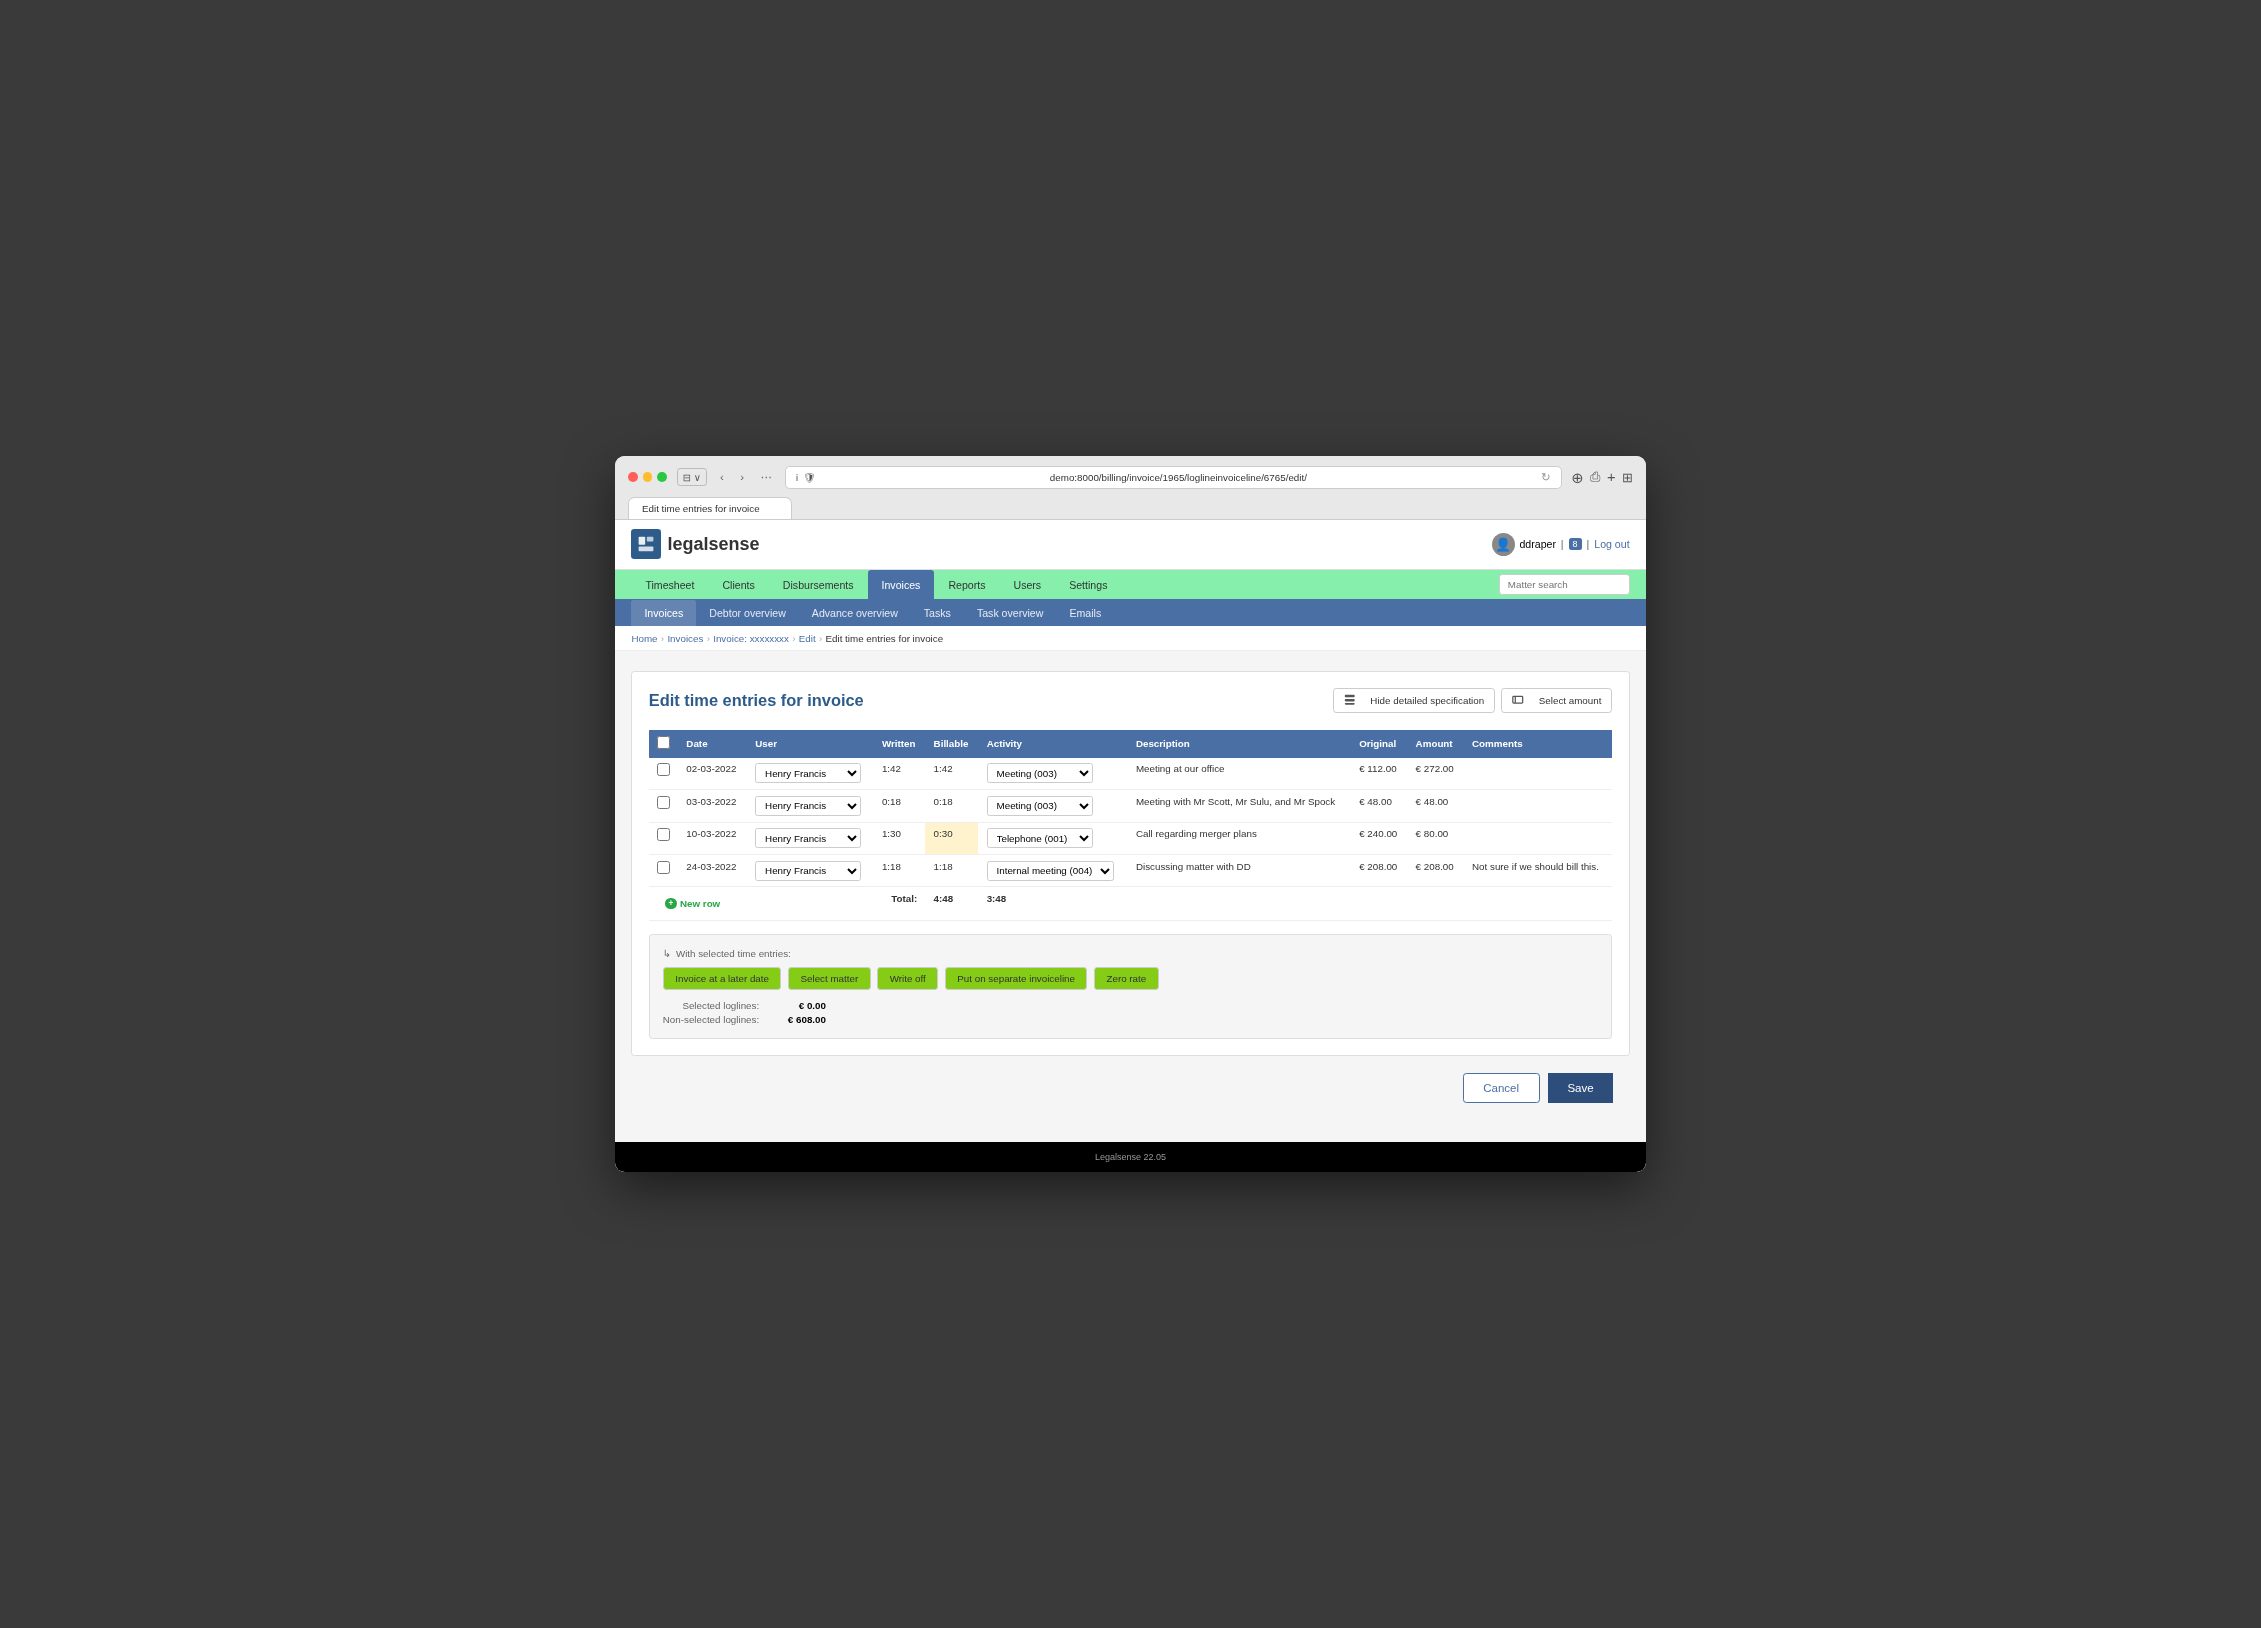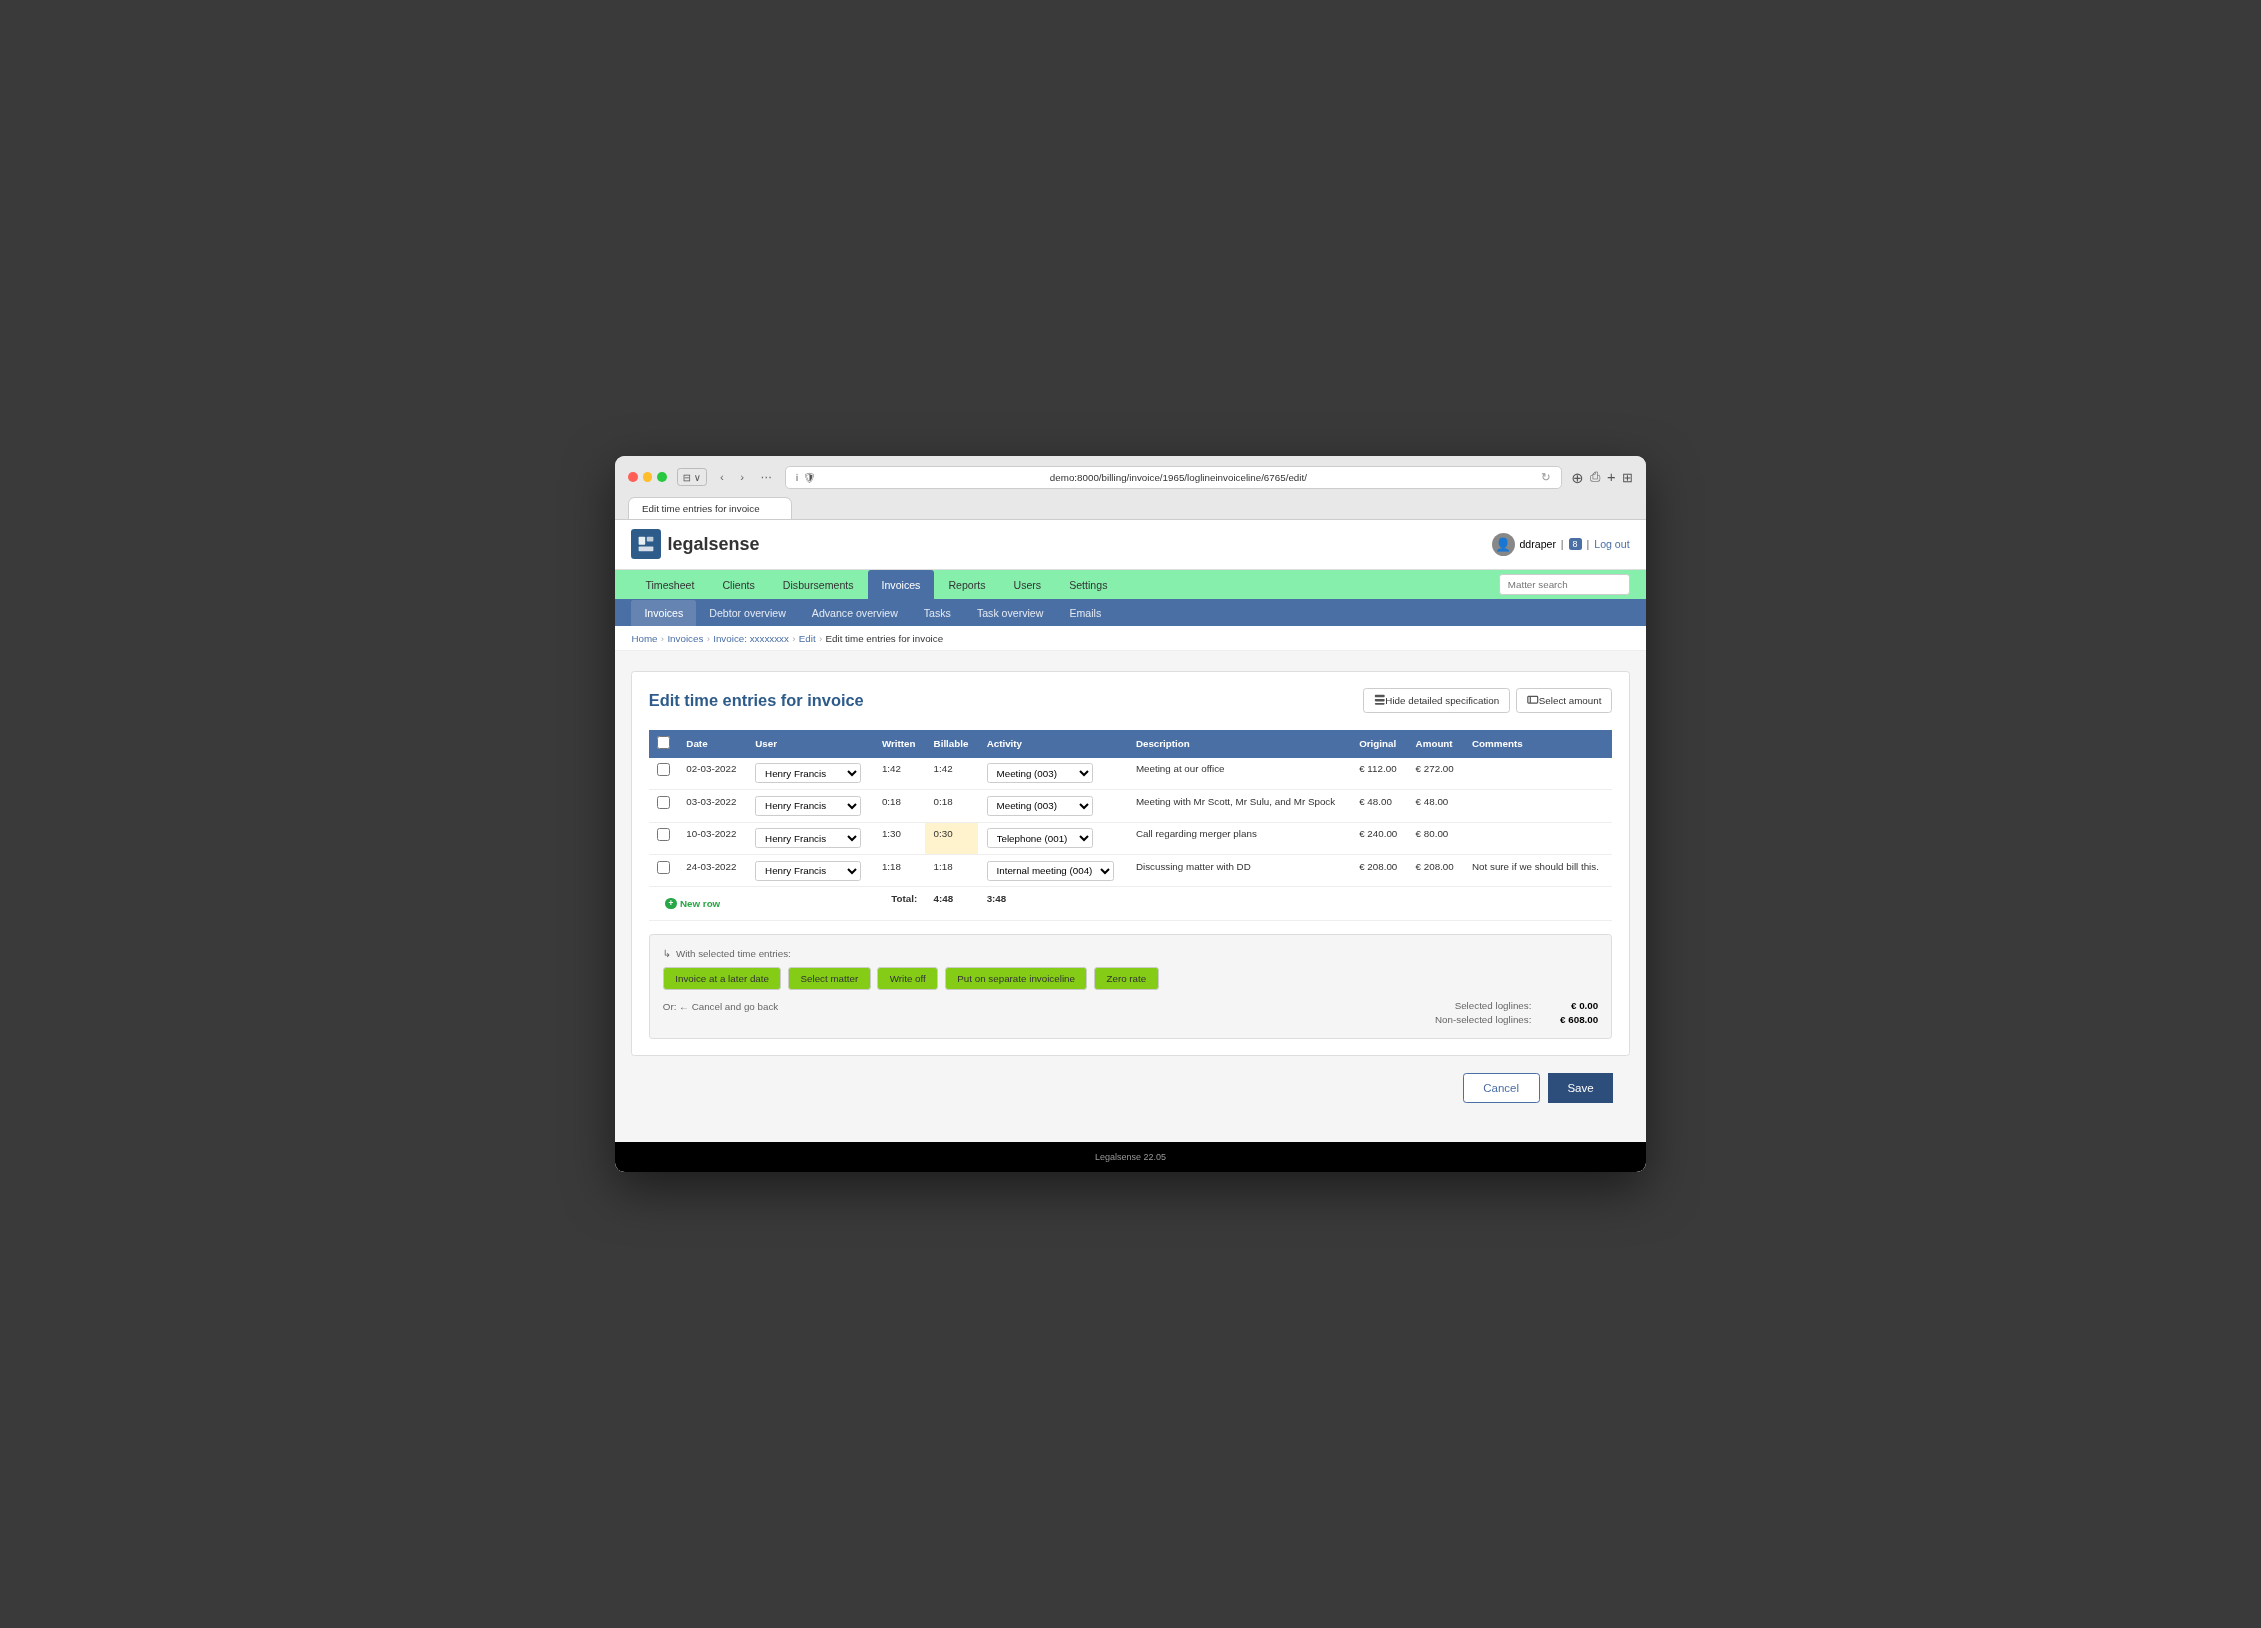--- a/index.html
+++ b/index.html
@@ -236,21 +236,21 @@
       font-weight: 700;
       color: #2d5b8a;
     }
     .header-buttons {
       display: flex;
       gap: 6.5px;
     }
     .header-btn {
       display: flex;
       align-items: center;
-      gap: 0;
+      gap: 15px;
       padding: 4.9px 9.8px;
       border: 0.8px solid #ccc;
       border-radius: 3.3px;
       background: white;
       font-size: 9.8px;
       cursor: pointer;
       color: #333;
     }
     
     .data-table {
@@ -667,25 +667,20 @@
             <span>With selected time entries:</span>
           </div>
           <div class="action-buttons">
             <button class="action-btn">Invoice at a later date</button>
             <button class="action-btn">Select matter</button>
             <button class="action-btn">Write off</button>
             <button class="action-btn">Put on separate invoiceline</button>
             <button class="action-btn">Zero rate</button>
           </div>
           <div class="actions-layout">
-            <div class="actions-left">
-              <div class="cancel-link">
-                <span>Or: ← Cancel and go back</span>
-              </div>
-            </div>
             <div class="loglines-summary">
               <div class="logline-row">
                 <span class="logline-label">Selected loglines:</span>
                 <span class="logline-value">€ 0.00</span>
               </div>
               <div class="logline-row">
                 <span class="logline-label">Non-selected loglines:</span>
                 <span class="logline-value">€ 608.00</span>
               </div>
             </div>

